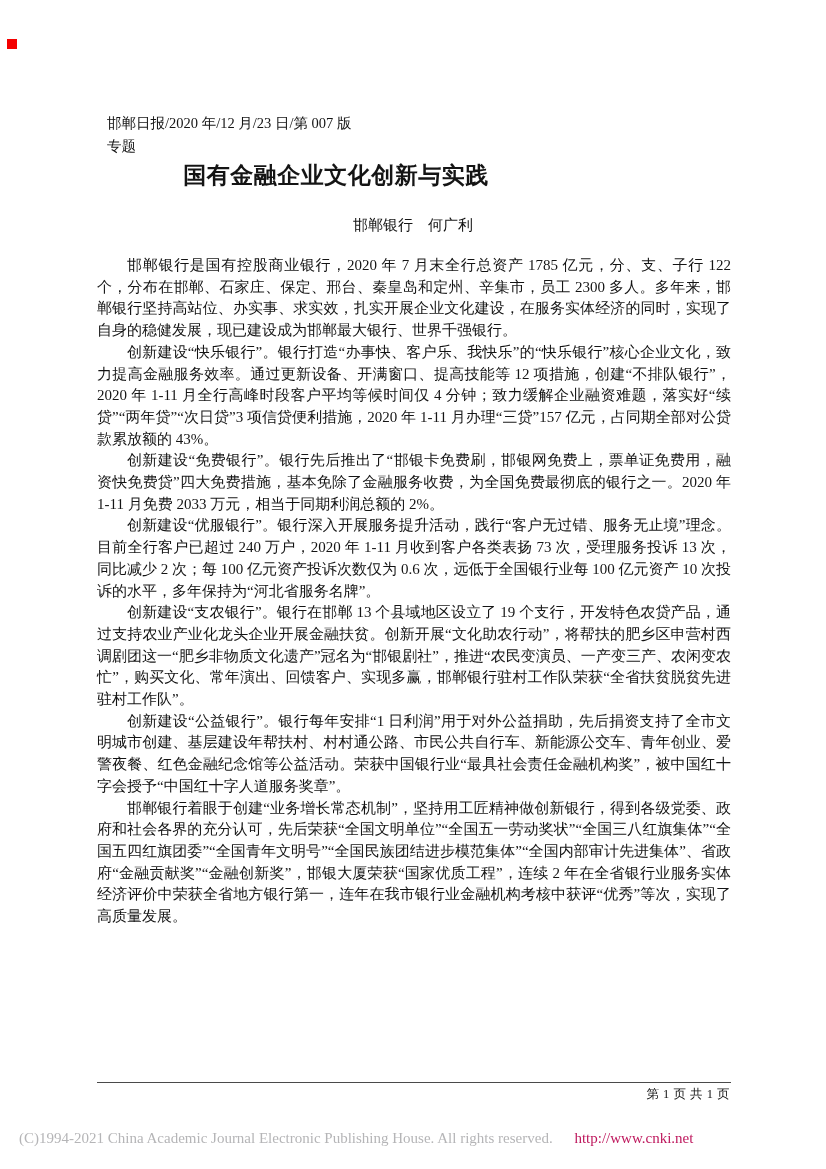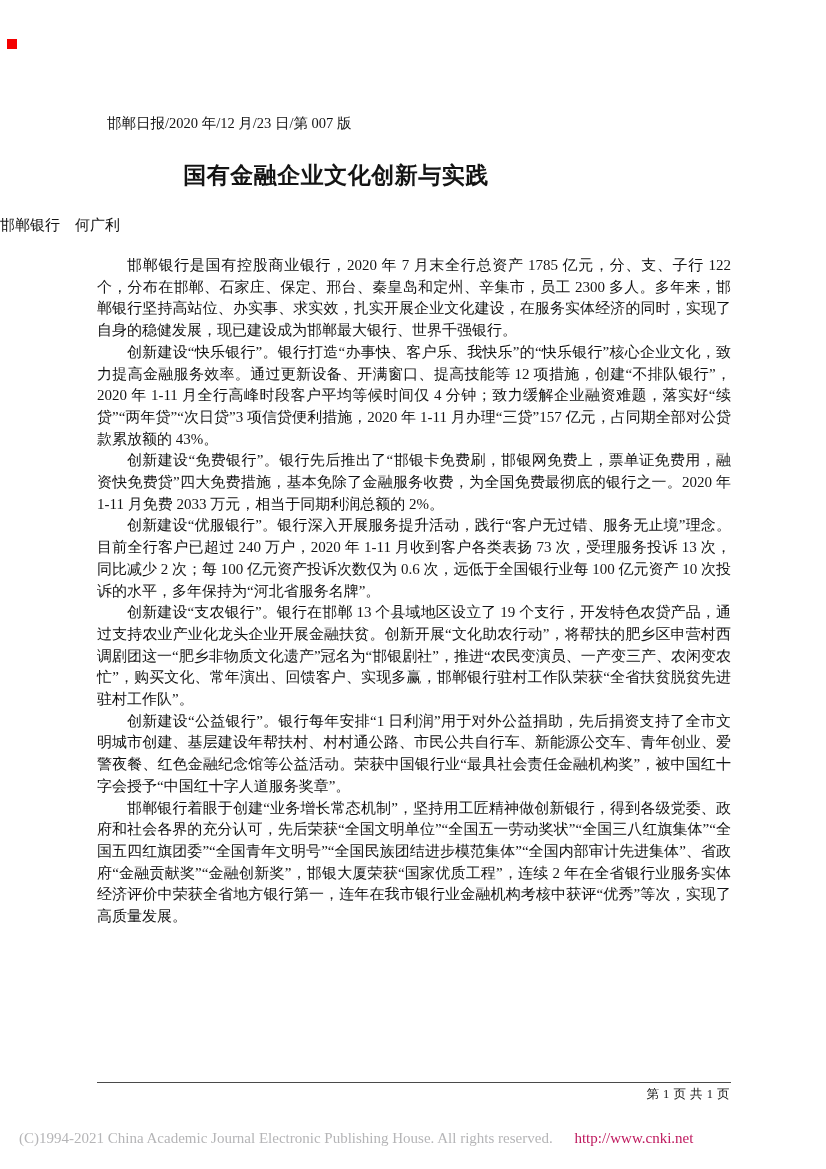--- a/index.html
+++ b/index.html
@@ -21,21 +21,21 @@
     white-space: nowrap;
   }
   .title {
     position: absolute; left: 0; top: 160px; width: 672px;
     text-align: center;
     font-size: 23px; font-weight: bold;
     letter-spacing: 0.5px;
   }
   .byline {
     position: absolute; left: 0; top: 216px; width: 826px;
-    text-align: left;
+    text-align: center;
     font-size: 15px;
   }
   .body-text {
     position: absolute; left: 97px; top: 255px; width: 634px;
     font-size: 15px; line-height: 21.7px;
     text-align: justify;
   }
   .body-text p { margin: 0; text-indent: 2em; }
   .divider {
     position: absolute; left: 97px; top: 1082px; width: 634px;
@@ -51,20 +51,21 @@
   }
   .copyright .url { margin-left: 18px; }
 </style>
 </head>
 <body>
 
 <div class="marker" style="background: rgb(244, 0, 0);"></div>
 
 <div class="header">
   <div>邯郸日报/2020 年/12 月/23 日/第 007 版</div>
+  <div>专题</div>
 </div>
 
 <div class="title">国有金融企业文化创新与实践</div>
 
 <div class="byline">邯郸银行　何广利</div>
 
 <div class="body-text">
   <p>邯郸银行是国有控股商业银行，2020 年 7 月末全行总资产 1785 亿元，分、支、子行 122 个，分布在邯郸、石家庄、保定、邢台、秦皇岛和定州、辛集市，员工 2300 多人。多年来，邯郸银行坚持高站位、办实事、求实效，扎实开展企业文化建设，在服务实体经济的同时，实现了自身的稳健发展，现已建设成为邯郸最大银行、世界千强银行。</p>
   <p>创新建设“快乐银行”。银行打造“办事快、客户乐、我快乐”的“快乐银行”核心企业文化，致力提高金融服务效率。通过更新设备、开满窗口、提高技能等 12 项措施，创建“不排队银行”，2020 年 1-11 月全行高峰时段客户平均等候时间仅 4 分钟；致力缓解企业融资难题，落实好“续贷”“两年贷”“次日贷”3 项信贷便利措施，2020 年 1-11 月办理“三贷”157 亿元，占同期全部对公贷款累放额的 43%。</p>
   <p>创新建设“免费银行”。银行先后推出了“邯银卡免费刷，邯银网免费上，票单证免费用，融资快免费贷”四大免费措施，基本免除了金融服务收费，为全国免费最彻底的银行之一。2020 年 1-11 月免费 2033 万元，相当于同期利润总额的 2%。</p>

